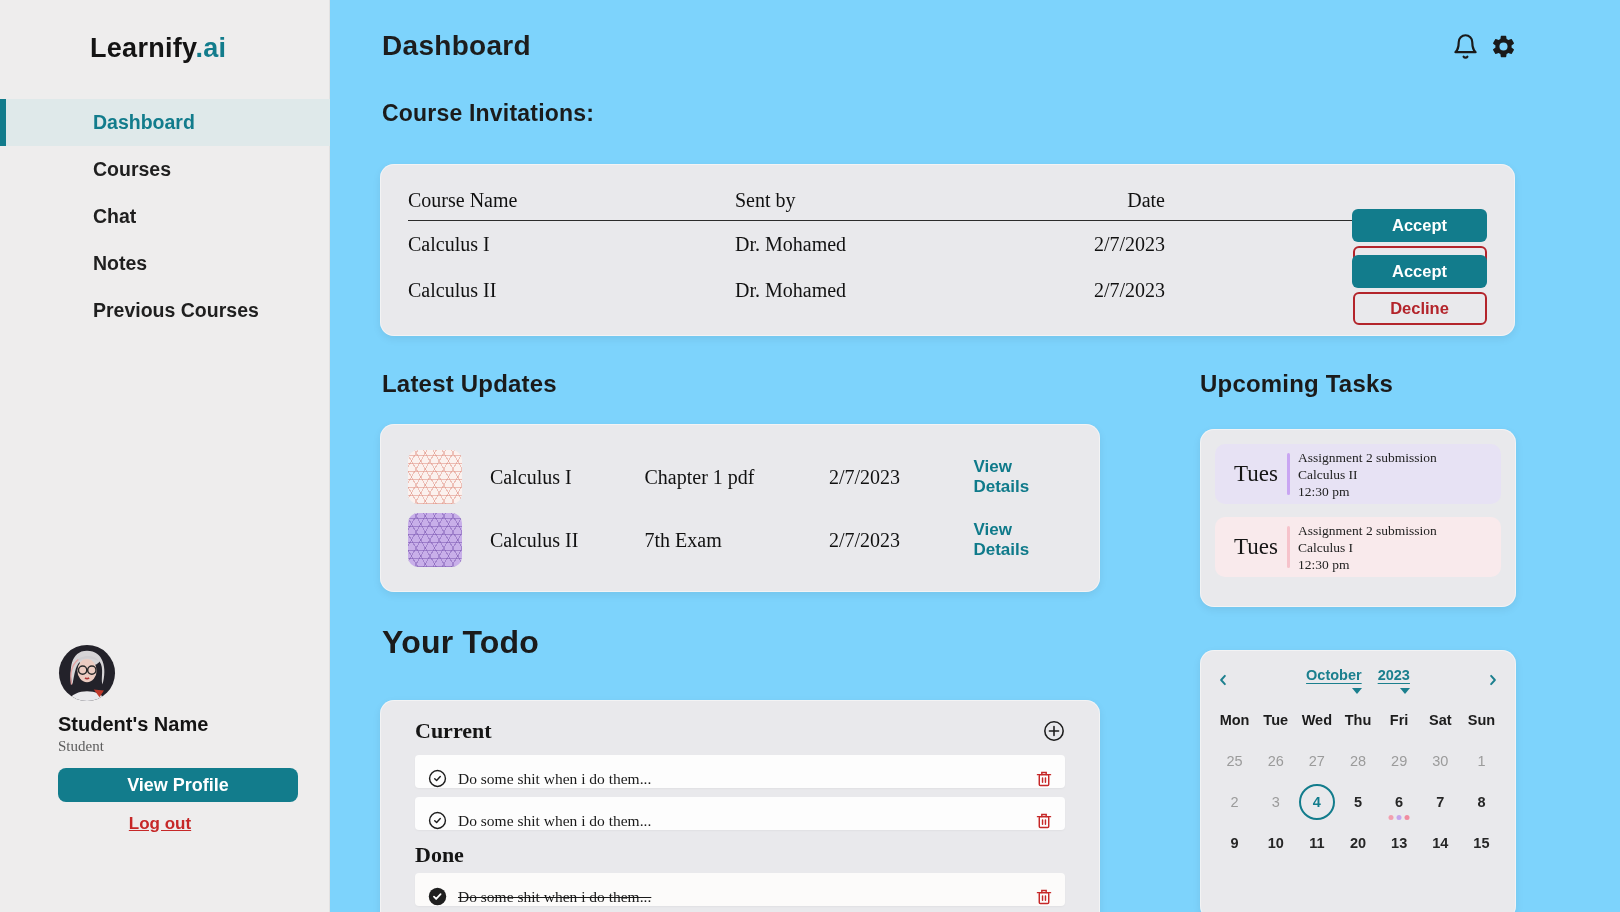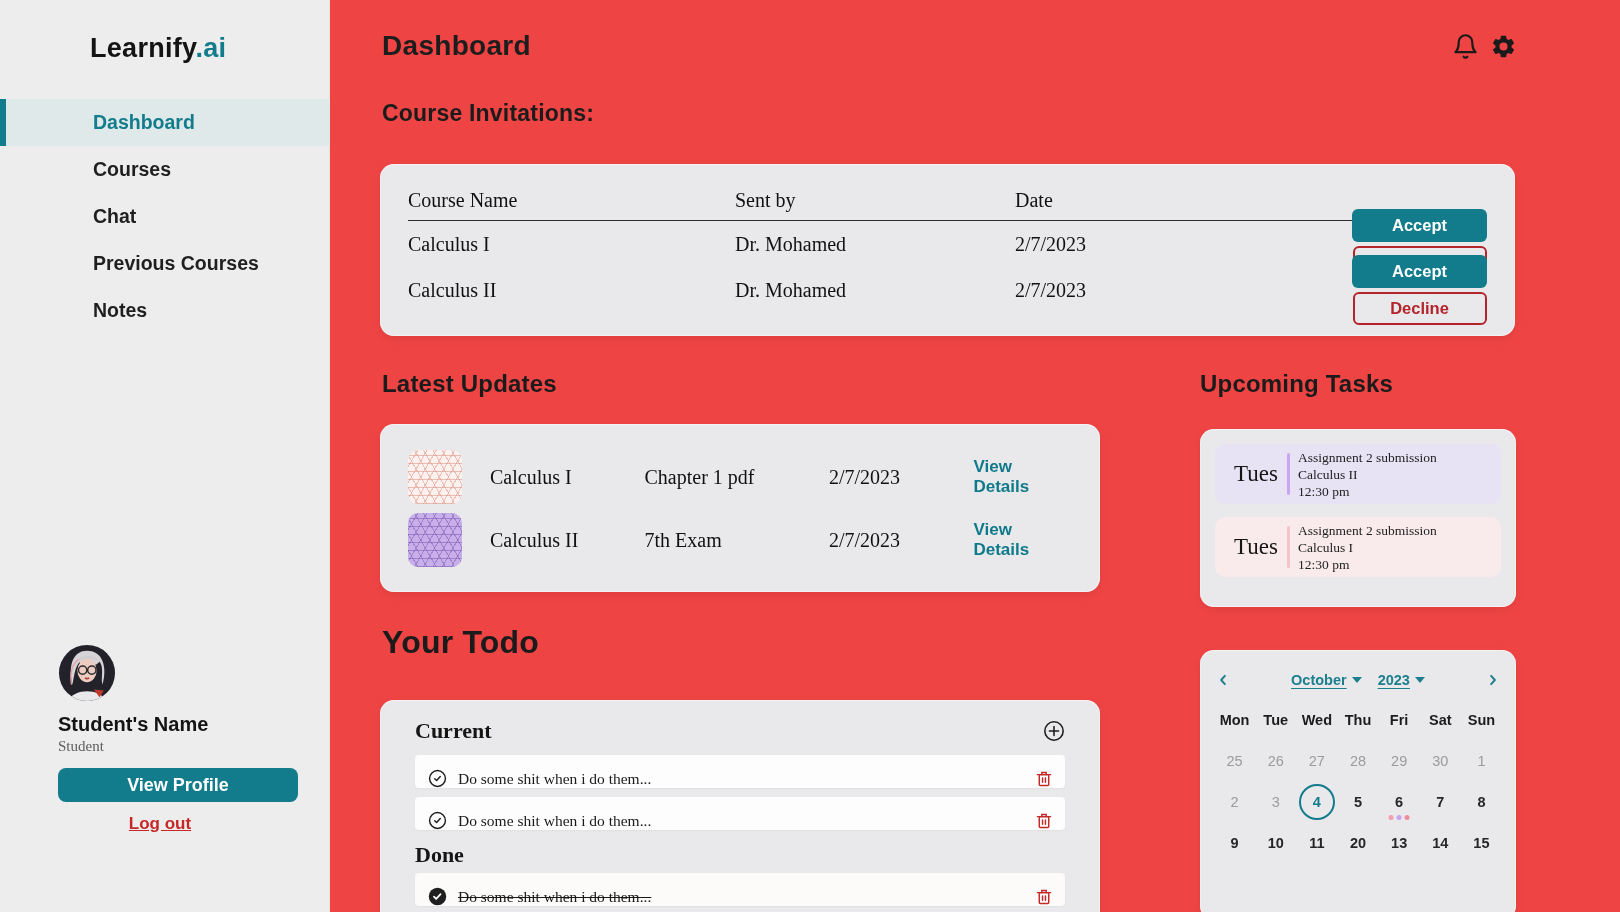--- a/index.html
+++ b/index.html
@@ -1,19 +1,19 @@
 <!DOCTYPE html>
 <html><head>
 <meta charset="utf-8">
 <style>
   * { margin:0; padding:0; box-sizing:border-box; }
   html,body { background:#e6e6e6; }
   .app {
     position:relative; width:1620px; height:912px; overflow:hidden;
-    background:#ef4444; color:#1d1d1d;
+    background:#7dd3fc; color:#1d1d1d;
     font-family:"Liberation Sans", sans-serif;
   }
   
   .sidebar {
     position:absolute; left:0; top:0; width:330px; height:912px;
     background:#EEEDED; border-right:1px solid #E2E1E1;
   }
   .brand { position:absolute; left:90px; top:33px; font-size:27px; font-weight:800; letter-spacing:.3px; color:#141414; }
   .brand .suffix { color:#127C8C; }
   .nav { position:absolute; left:0; top:99px; width:330px; }
@@ -48,21 +48,21 @@
     box-shadow:0 3px 8px rgba(0,0,0,.07), 0 0 0 1px rgba(255,255,255,.45) inset;
   }
   .sec-title { position:absolute; font-size:23px; font-weight:600; letter-spacing:.2px; color:#1b1b1b; }
   
   .inv-card { left:380px; top:164px; width:1135px; height:172px; padding:16px 28px 0; }
   .inv-head { display:flex; align-items:center; height:40px;
     font-family:"Liberation Serif", serif; font-size:20px; color:#111; }
   .inv-divider { border-bottom:1.6px solid #2b2b2b; }
   .inv-row { display:flex; align-items:center; height:46px;
     font-family:"Liberation Serif", serif; font-size:20px; color:#111; }
-  .c-course { width:327px; } .c-sent { width:280px; } .c-date { width:150px; }
+  .c-course { width:327px; } .c-sent { width:280px; } .c-date { width:150px;text-align:right; }
   .c-actions { margin-left:auto; display:flex; gap:4px; align-items:center;flex-direction:column; }
   .btn-accept {
     width:135px; height:33px; border:none; border-radius:6px; background:#127C8C;
     color:#fff; font-size:16.5px; font-weight:700; font-family:"Liberation Sans",sans-serif; cursor:pointer;
   }
   .btn-decline {
     width:134px; height:33px; border-radius:6px; border:2px solid #B3242B; background:transparent;
     color:#B3242B; font-size:16.5px; font-weight:700; font-family:"Liberation Sans",sans-serif; cursor:pointer;
   }
   
@@ -115,21 +115,21 @@
   .t-day { font-family:"Liberation Serif", serif; font-size:23px; color:#161616; width:62px; text-align:center; }
   .t-bar { width:3px; height:42px; border-radius:2px; }
   .task-row.purple .t-bar { background:#C9A5F2; }
   .task-row.pink   .t-bar { background:#F6C3CB; }
   .t-info { margin-left:8px; font-family:"Liberation Serif", serif; font-size:13.5px; line-height:17px; color:#222; }
   
   .cal-card { left:1200px; top:650px; width:316px; height:270px; padding:18px 14px 0; }
   .cal-head { display:flex; align-items:center; height:24px; }
   .cal-chev { width:18px; height:18px; cursor:pointer; }
   .cal-spacer { flex:1; }
-  .cal-dd { display:flex; align-items:center; gap:5px; cursor:pointer; }
+  .cal-dd { display:flex; align-items:flex-end; gap:5px; cursor:pointer;flex-direction:column; }
   .cal-dd + .cal-dd { margin-left:16px; }
   .cal-dd .lbl { color:#1B7F8E; font-size:14.5px; font-weight:600; text-decoration:underline; text-underline-offset:3px; }
   .caret { width:0; height:0; border-left:5px solid transparent; border-right:5px solid transparent; border-top:6px solid #1B7F8E; }
   .cal-grid { margin-top:20px; display:grid; grid-template-columns:repeat(7,1fr); row-gap:17px; text-align:center; }
   .cal-dow { font-size:14.5px; font-weight:700; color:#1c1c1c; height:20px; }
   .cal-cell { position:relative; height:24px; line-height:24px; font-size:14.5px; font-weight:600; color:#262626; cursor:pointer; }
   .cal-cell.muted { color:#9B9B9B; font-weight:400; }
   .cal-cell.selected { color:#127C8C; }
   .cal-cell.selected::before {
     content:""; position:absolute; left:50%; top:50%; transform:translate(-50%,-50%);
@@ -151,24 +151,24 @@
       <div class="nav-item active">
           <span>Dashboard</span>
         </div>
       <div class="nav-item">
           <span>Courses</span>
         </div>
       <div class="nav-item">
           <span>Chat</span>
         </div>
       <div class="nav-item">
+          <span>Notes</span>
+        </div>
+      <div class="nav-item">
           <span>Previous Courses</span>
-        </div>
-      <div class="nav-item">
-          <span>Notes</span>
         </div>
     </nav>
 
     <div class="profile">
       <span class="avatar">
         <svg viewBox="0 0 60 60" width="58" height="58">
           <defs>
               <clipPath id="av">
                 <circle cx="30" cy="30" r="29"></circle>
               </clipPath>

